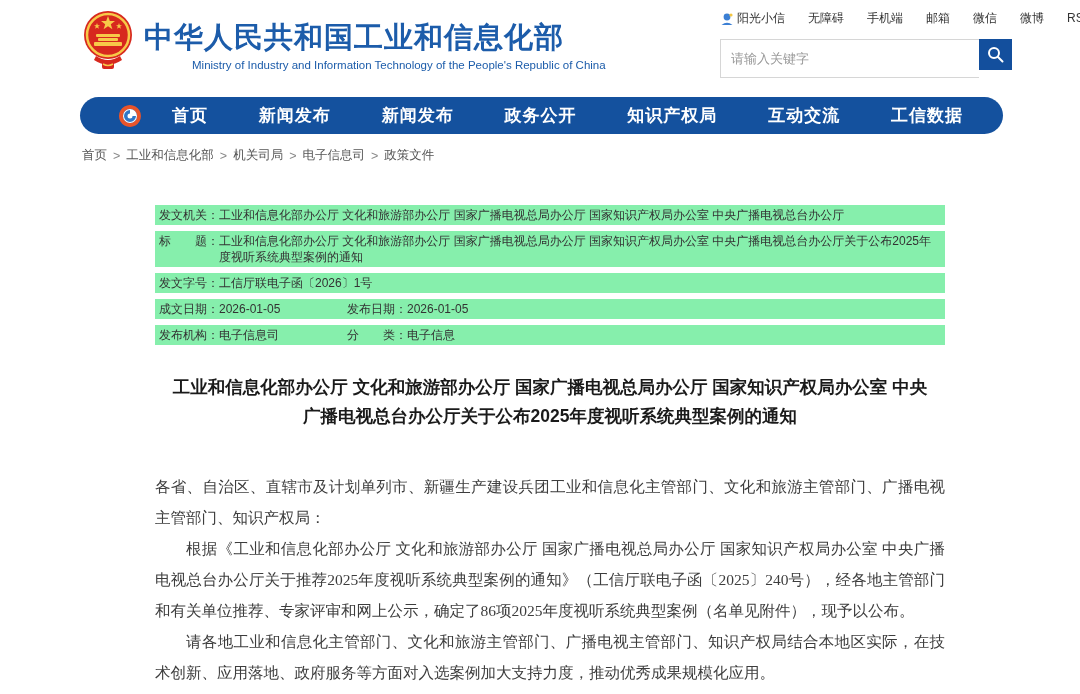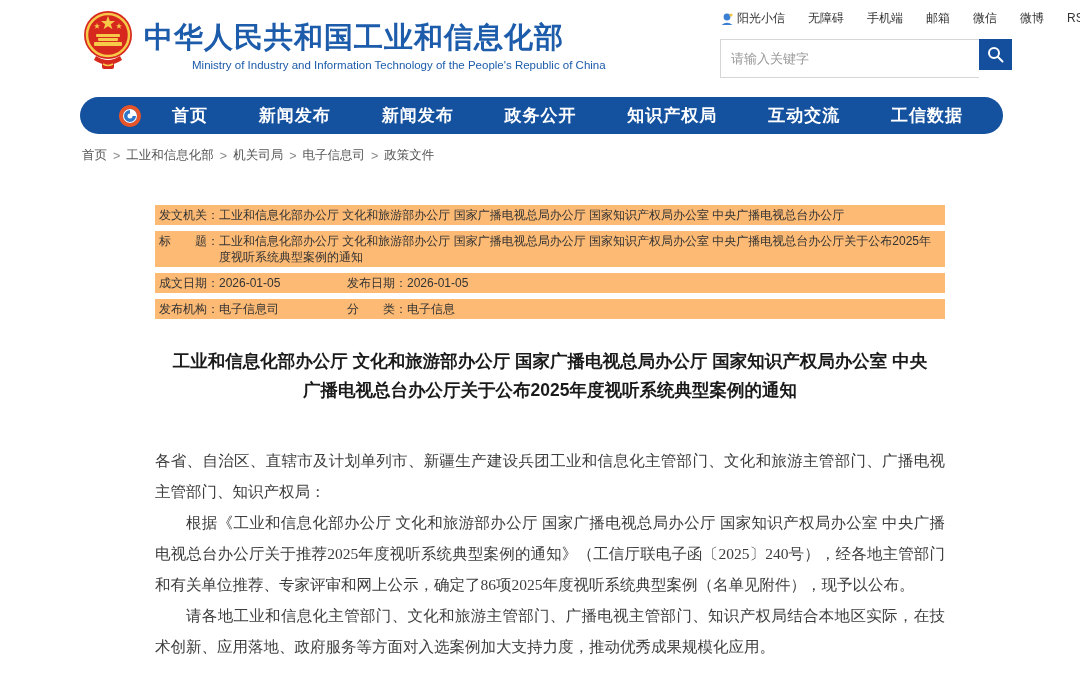--- a/index.html
+++ b/index.html
@@ -36,21 +36,21 @@
               cursor:pointer; white-space:nowrap; }
 
   
   .breadcrumb { position:absolute; left:82px; top:147px; font-size:12.5px; color:#555;
                 display:flex; gap:6px; align-items:center; }
   .breadcrumb .crumb { cursor:pointer; }
   .breadcrumb .sep { color:#888; }
 
   
   .doc-wrap { position:absolute; left:155px; top:205px; width:790px; }
-  .meta-row { background:#fdba74; font-size:12px; color:#333; padding:2px 8px 2px 4px;
+  .meta-row { background:#86efac; font-size:12px; color:#333; padding:2px 8px 2px 4px;
               margin-bottom:6px; line-height:16px; display:flex; }
   .meta-label { color:#333; white-space:nowrap; }
   .meta-value { color:#333; }
   .meta-pair { display:flex; }
   .meta-pair.first { width:188px; flex:0 0 188px; }
 
   .doc-title { margin-top:28px; text-align:center; font-size:17.5px; font-weight:bold;
                color:#1a1a1a; line-height:29px; padding:0 10px; }
 
   .doc-body { margin-top:40px; font-family:Liberation Serif, serif;
@@ -145,20 +145,24 @@
   <div class="meta-row">
     <span class="meta-label">发文机关：</span>
     <span class="meta-value">工业和信息化部办公厅 文化和旅游部办公厅 国家广播电视总局办公厅 国家知识产权局办公室 中央广播电视总台办公厅</span>
   </div>
 
   <div class="meta-row">
     <span class="meta-label">标　　题：</span>
     <span class="meta-value">工业和信息化部办公厅 文化和旅游部办公厅 国家广播电视总局办公厅 国家知识产权局办公室 中央广播电视总台办公厅关于公布2025年度视听系统典型案例的通知</span>
   </div>
 
+  <div class="meta-row">
+    <span class="meta-label">发文字号：</span>
+    <span class="meta-value">工信厅联电子函〔2026〕1号</span>
+  </div>
 
   <div class="meta-row">
     <span class="meta-pair first">
       <span class="meta-label">成文日期：</span>
       <span class="meta-value">2026-01-05</span>
     </span>
     <span class="meta-pair">
       <span class="meta-label">发布日期：</span>
       <span class="meta-value">2026-01-05</span>
     </span>

